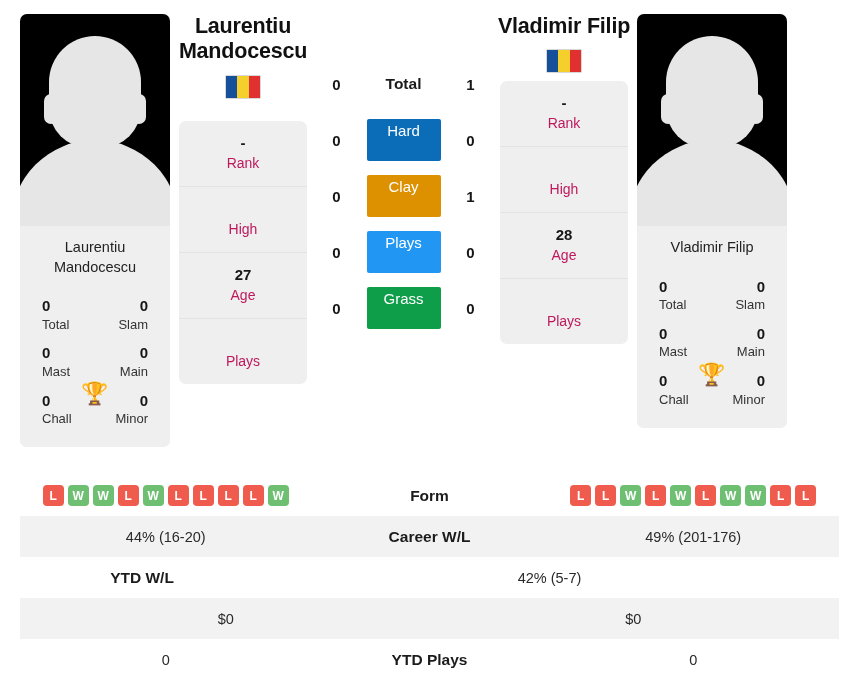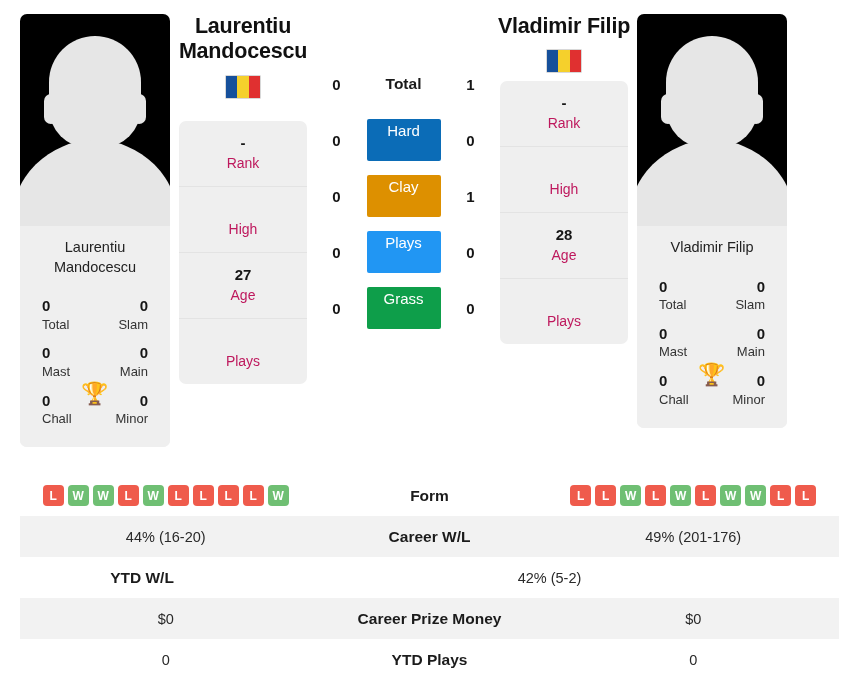--- a/index.html
+++ b/index.html
@@ -350,26 +350,25 @@
     </div>
 
     <div class="srow alt">
       <div class="scell">44% (16-20)</div>
       <div class="slabel">Career W/L</div>
       <div class="scell">49% (201-176)</div>
     </div>
 
     <div class="srow">
       <div class="slabel">YTD W/L</div>
-      <div class="scell">42% (5-2)</div>
+      <div class="scell">42% (5-7)</div>
     </div>
 
     <div class="srow alt">
       <div class="scell">$0</div>
-      <div class="slabel">Career Prize Money</div>
       <div class="scell">$0</div>
     </div>
 
     <div class="srow">
       <div class="scell">0</div>
       <div class="slabel">YTD Plays</div>
       <div class="scell">0</div>
     </div>
 
   </div>

